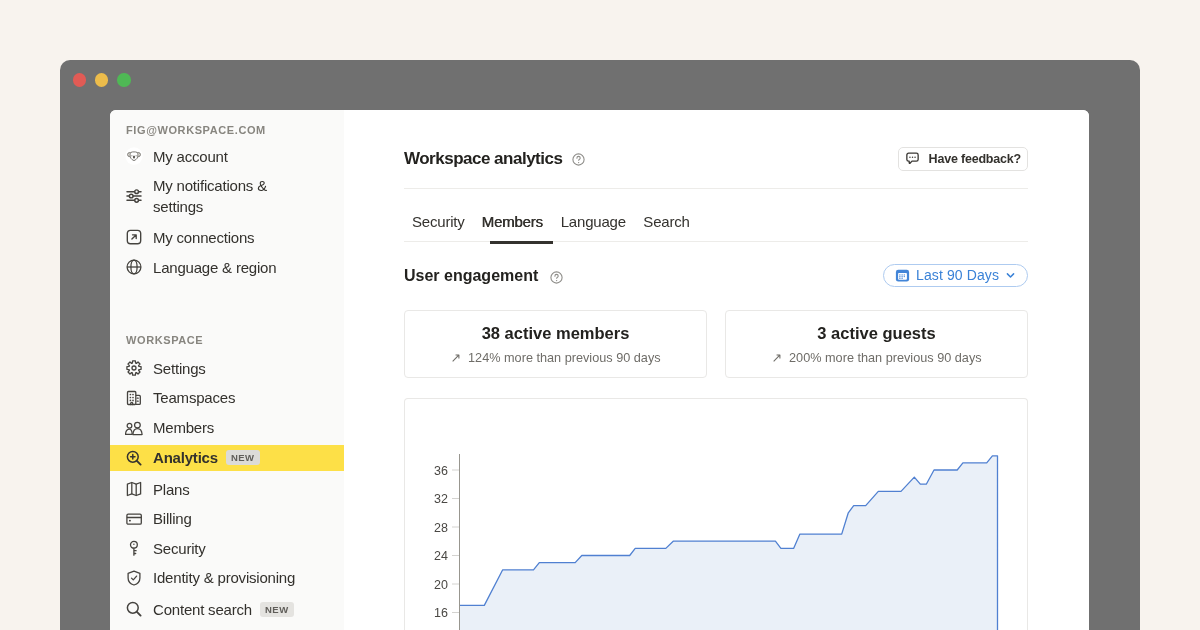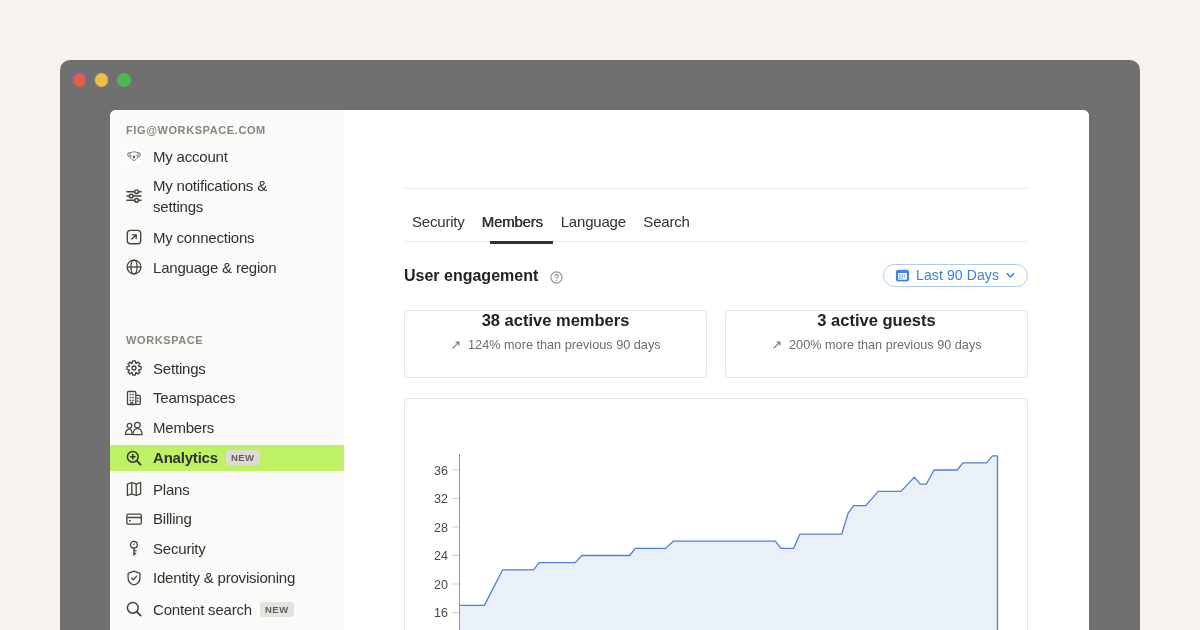--- a/index.html
+++ b/index.html
@@ -6,37 +6,37 @@
   html,body { width:1200px; height:630px; overflow:hidden; }
   body { background:#F8F3EE; font-family:"Liberation Sans", sans-serif; position:relative; }
   .window { position:absolute; left:60px; top:60px; width:1080px; height:570px; background:#707070; border-radius:10px 10px 0 0; }
   .dot { position:absolute; top:13.2px; width:13.5px; height:13.5px; border-radius:50%; }
   .panel { position:absolute; left:50px; top:50px; width:979px; height:520px; background:#fff; border-radius:6px 6px 0 0; overflow:hidden; display:flex; }
   .sidebar { width:234px; background:#FAFAF9; flex:none; position:relative; font-size:15px; letter-spacing:-0.2px; color:#33312D; }
   .main { flex:1; background:#fff; position:relative; }
   .acct { position:absolute; left:16px; top:14px; font-size:11px; font-weight:bold; letter-spacing:0.6px; color:#87857F; }
   .srow { position:absolute; left:0; width:234px; height:30px; display:flex; align-items:center; }
   .srow .ic { width:18px; height:18px; margin-left:15px; margin-right:10px; flex:none; display:flex; align-items:center; justify-content:center; }
-  .srow.hl { background:#bef264; } .srow.hl b { letter-spacing:-0.2px; font-size:15px; }
+  .srow.hl { background:#fde047; } .srow.hl b { letter-spacing:-0.2px; font-size:15px; }
   .badge { font-size:9.5px; font-weight:bold; letter-spacing:0.5px; color:#5F5D59; background:#E4E3E0; border-radius:3px; padding:2px 5px; margin-left:8px; } .hl .badge { background:#DCDBD8; }
   .workspace-lbl { position:absolute; left:16px; font-size:11px; font-weight:bold; letter-spacing:0.6px; color:#87857F; }
   
   .title-row { position:absolute; left:60px; right:61px; top:37px; display:flex; align-items:center; }
   .h1 { font-size:17px; font-weight:bold; color:#23221F; letter-spacing:-0.5px; position:relative; top:2px; }
   .helpc { margin-left:10px; position:relative; top:4px; } .ue-row .helpc { margin-left:12px; top:3.5px; }
   .fb-btn { position:absolute; right:0; top:0px; height:23.5px; border:1px solid #E3E2E0; border-radius:5px; background:#fff; display:flex; align-items:center; padding:0 6px; font-size:12.5px; font-weight:bold; letter-spacing:-0.2px; color:#33312D; }
   .sep1 { position:absolute; left:60px; right:61px; top:77.5px; height:1px; background:#EDECE9; }
   .tabs { position:absolute; left:60px; right:61px; top:102.5px; height:29.5px; border-bottom:1px solid #EDECE9; display:flex; font-size:15px; letter-spacing:-0.2px; color:#34322E; padding-left:8px; }
   .tab { margin-right:17.5px; padding:0 0 10px 0; } .tab:first-child { margin-right:17px; } .tabs .tab:nth-child(2) { margin-right:18px; }
   .tab.active { text-shadow:0.35px 0 0 #34322E; } .tab-ul { position:absolute; left:85.5px; top:28.9px; width:63px; height:2.2px; background:#34322E; }
   .ue-row { position:absolute; left:60px; right:61px; top:153px; height:24px; display:flex; align-items:center; }
   .h2 { font-size:16px; font-weight:bold; color:#23221F; position:relative; top:1px; }
   .range-btn { position:absolute; right:0; top:0.5px; height:23.5px; border:1px solid #AECBF0; border-radius:12px; background:#fff; display:flex; align-items:center; padding:0 11px; font-size:14px; letter-spacing:0.1px; color:#3A82D7; }
   .cards { position:absolute; left:60px; top:200px; right:61px; display:flex; gap:18px; }
-  .card { border:1px solid #E9E8E6; border-radius:4px; background:#fff; height:68px; flex:1; text-align:center; }
+  .card { border:1px solid #E9E8E6; border-radius:4px; background:#fff; height:68px; flex:1; text-align:center; padding-top:13px; }
   .card .num { font-size:16.5px; font-weight:bold; color:#23221F; letter-spacing:0px; }
   .card .sub { font-size:12.7px; color:#6F6D68; margin-top:7px; }
   .chart-card { position:absolute; left:60px; top:288px; right:61px; height:240px; border:1px solid #E9E8E6; border-radius:4px 4px 0 0; border-bottom:none; background:#fff; }
   .chart-title { position:absolute; left:22px; top:19px; font-size:16px; font-weight:bold; color:#23221F; letter-spacing:-0.55px; }
 </style>
 </head>
 <body>
   <div class="window">
     <div class="dot" style="left:12.5px; background:#E15B55;"></div>
     <div class="dot" style="left:34.8px; background:#ECBC4B;"></div>
@@ -152,20 +152,38 @@
             </svg>
           </span>Identity &amp; provisioning</div>
         <div class="srow" style="top:484px;"><span class="ic" id="ic-search">
             <svg width="18" height="18" viewBox="0 0 18 18" fill="none" stroke="#45433F" stroke-width="1.5" stroke-linecap="round">
               <circle cx="7.8" cy="7.8" r="5.4"></circle>
               <line x1="11.9" y1="11.9" x2="15.6" y2="15.6" stroke-width="1.9"></line>
             </svg>
           </span>Content search<span class="badge">NEW</span></div>
       </div>
       <div class="main">
+        <div class="title-row">
+          <span class="h1">Workspace analytics</span>
+          <span class="helpc" id="help1"><svg width="13" height="13" viewBox="0 0 13 13" fill="none" stroke="#8F8E8A" stroke-width="1.1">
+              <circle cx="6.5" cy="6.5" r="5.6"></circle>
+              <path d="M4.9 5.2c0-1 .7-1.8 1.6-1.8 1 0 1.7 .7 1.7 1.6 0 1.2-1.2 1.3-1.6 2.3" stroke-linecap="round"></path>
+              <circle cx="6.6" cy="9.6" r="0.72" fill="#8F8E8A" stroke="none"></circle>
+            </svg></span>
+          <span class="fb-btn"><span id="ic-feedback" style="margin-right:8.5px; display:flex;">
+              <svg width="15" height="15" viewBox="0 0 17 17" fill="none" stroke="#3B3935" stroke-width="1.5" stroke-linejoin="round">
+                <path d="M2.1 4.5A2 2 0 0 1 4.1 2.5h8.8a2 2 0 0 1 2 2v5a2 2 0 0 1-2 2H7.9l-2.2 2.3c-.35 .36-.95 .1-.95-.4v-1.9h-.65a2 2 0 0 1-2-2Z"></path>
+                <g fill="#3B3935" stroke="none">
+                  <circle cx="5.6" cy="7" r="0.85"></circle>
+                  <circle cx="8.5" cy="7" r="0.85"></circle>
+                  <circle cx="11.4" cy="7" r="0.85"></circle>
+                </g>
+              </svg>
+            </span>Have feedback?</span>
+        </div>
         <div class="sep1"></div>
         <div class="tabs">
           <span class="tab">Security</span>
           <span class="tab active">Members</span>
           <span class="tab">Language</span>
           <span class="tab">Search</span>
           <span class="tab-ul"></span>
         </div>
         <div class="ue-row">
           <span class="h2">User engagement</span>

